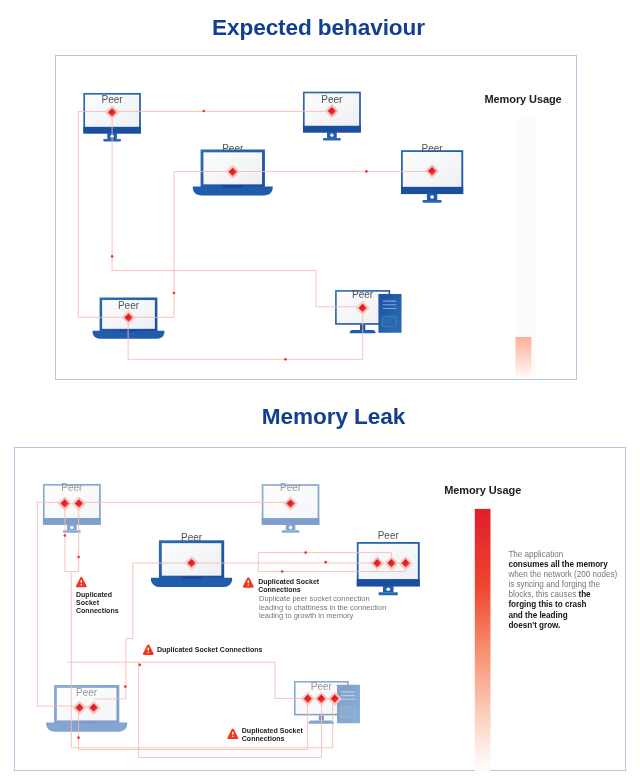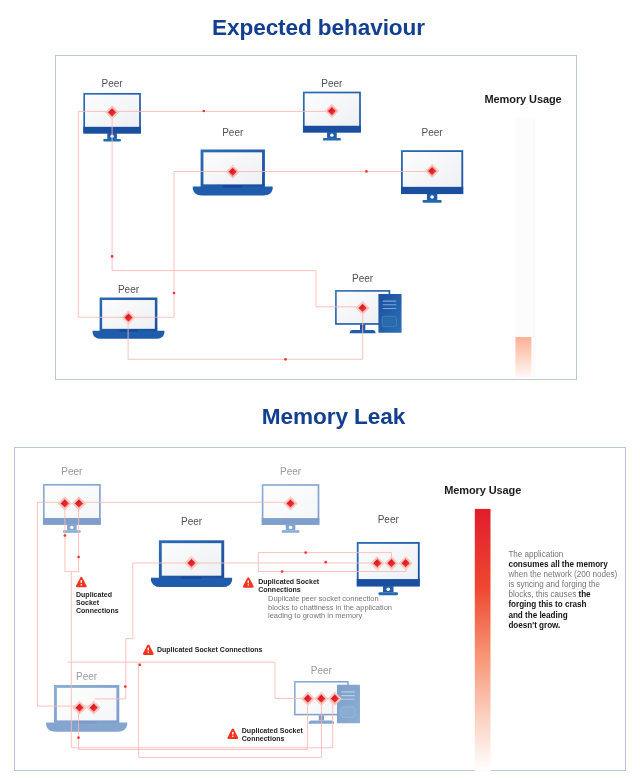--- a/index.html
+++ b/index.html
@@ -5,21 +5,21 @@
   html,body{margin:0;padding:0;}
   body{width:640px;height:778px;background:#ffffff;font-family:"Liberation Sans",sans-serif;overflow:hidden;position:relative;}
   .wrap{position:absolute;left:0;top:0;width:640px;height:778px;}
   .title{position:absolute;font-weight:bold;color:#123f8f;letter-spacing:-0.1px;white-space:nowrap;transform:translateX(-50%);line-height:1;}
   #title1{top:16.6px;left:318.5px;font-size:22.6px;}
   #title2{top:406px;left:321.5px;font-size:22.6px;margin-left:12px;}
   .panel{position:absolute;border:1px solid #b9c7de;background:#fff;box-sizing:border-box;}
   #panel1{left:55px;top:55px;width:522px;height:325px;}
   #panel2{left:14px;top:447px;width:612px;height:324px;}
   .stage{position:absolute;left:0;top:0;width:640px;height:778px;pointer-events:none;}
-  .peerlbl{position:absolute;font-size:10px;line-height:1;color:#4f5154;text-align:center;white-space:nowrap;transform:translateX(-50%);}
+  .peerlbl{position:absolute;font-size:10px;line-height:1;color:#4f5154;text-align:center;white-space:nowrap;transform:translateX(-50%);margin-top:16px;}
   .peerlbl.fade{color:#96999e;}
   .memlbl{position:absolute;font-weight:bold;font-size:11px;line-height:1;color:#1c1c1c;letter-spacing:-0.1px;white-space:nowrap;text-align:right;}
   .wtxt{position:absolute;font-size:7.02px;color:#1c1c1c;font-weight:bold;line-height:8.2px;white-space:nowrap;letter-spacing:0.01px;}
   .wdesc{position:absolute;font-size:7.5px;color:#76767a;font-weight:normal;line-height:8.2px;white-space:nowrap;letter-spacing:0.005px;}
   .note{position:absolute;font-size:8.15px;color:#77777b;line-height:10.1px;white-space:nowrap;letter-spacing:-0.02px;}
   .note b{color:#151515;font-weight:bold;}
 </style>
 </head>
 <body>
 
@@ -369,23 +369,23 @@
       <div>Socket</div>
       <div>Connections</div>
     </div>
     <div class="wtxt" style="left: 156.9px; top: 645.7px;">
       <div>Duplicated Socket Connections</div>
     </div>
     <div class="wtxt" style="left: 258.2px; top: 577.5px;">
       <div>Duplicated Socket</div>
       <div>Connections</div>
     </div>
-    <div class="wdesc" style="left: 268px; top: 595.3px;">
+    <div class="wdesc" style="left: 259px; top: 595.3px;">
       <div>Duplicate peer socket connection</div>
-      <div>blocks to chattiness in the application</div>
+      <div>leading to chattiness in the connection</div>
       <div>leading to growth in memory</div>
     </div>
     <div class="wtxt" style="left: 241.8px; top: 726.5px;">
       <div>Duplicated Socket</div>
       <div>Connections</div>
     </div>
     <div class="memlbl" style="left: 444.2px; top: 484.5px;">Memory Usage</div>
     <div class="note" style="left: 508.4px; top: 518px; margin-top: 32px;">
       <div><span>The application</span></div>
       <div><b>consumes all the memory</b></div>

